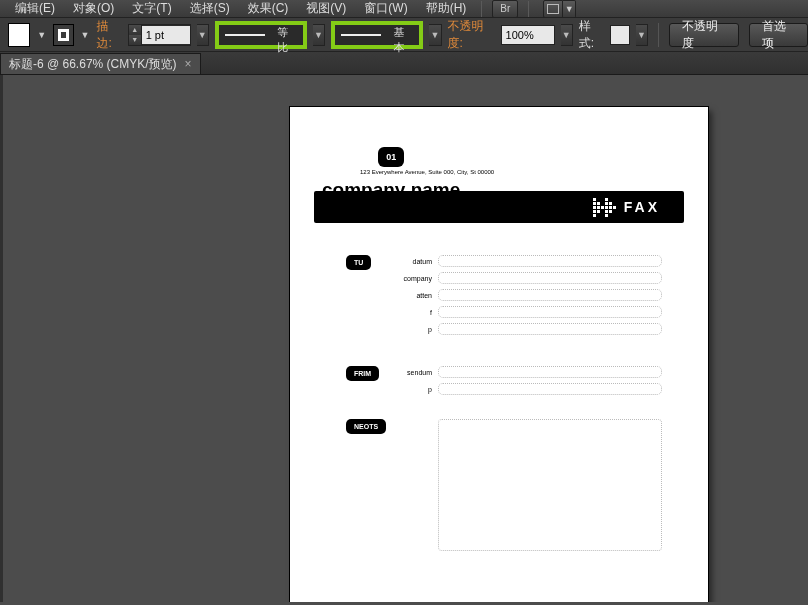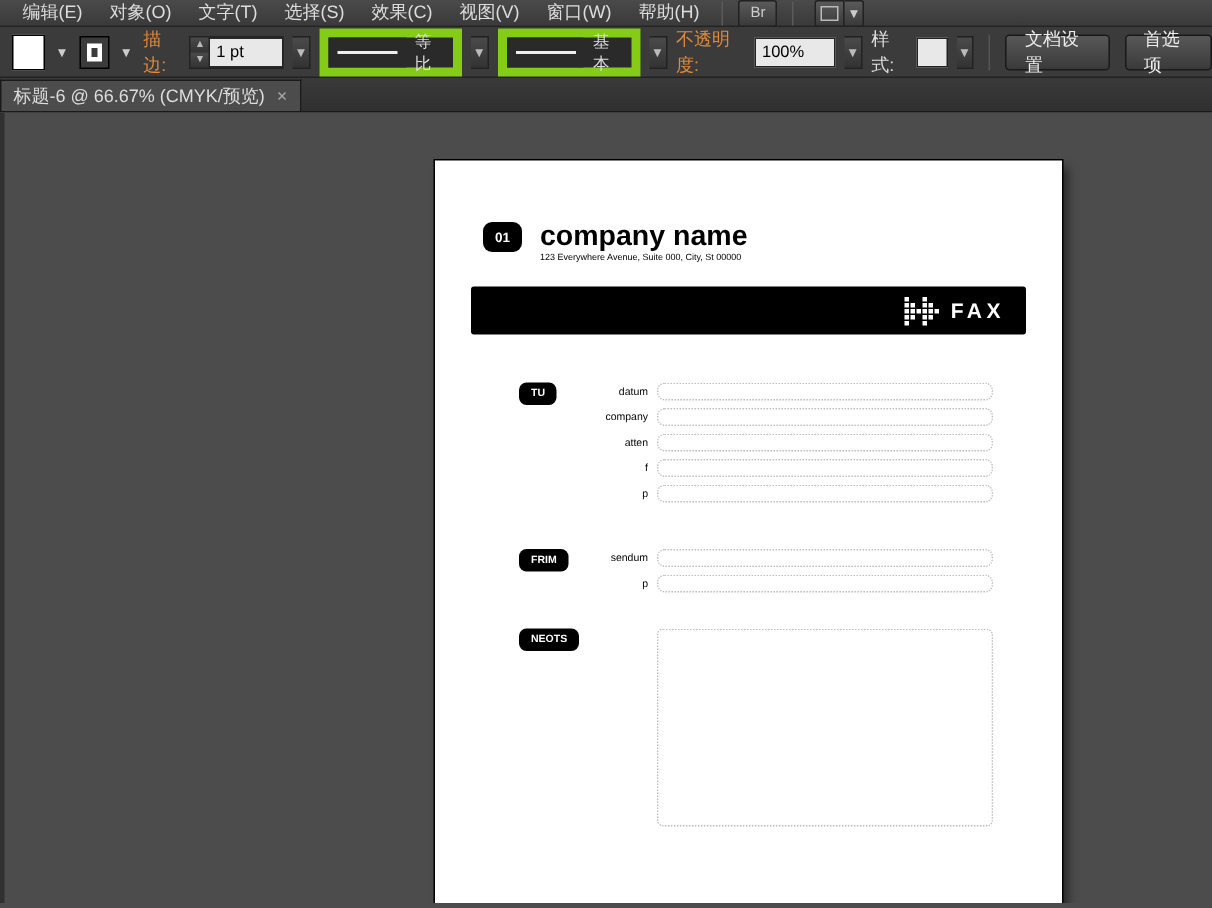--- a/index.html
+++ b/index.html
@@ -136,21 +136,21 @@
   .stroke-input input {
     width:40px;height:18px;border:none;background:#e8e8e8;font-size:11px;padding:0 4px;
   }
   .control-bar .dd {
     width:12px;height:20px;border:1px solid #222;border-left:none;
     background:linear-gradient(#4a4a4a,#333);
     display:flex;align-items:center;justify-content:center;
     font-size:9px;color:#bbb;
   }
   .profile {
-    display:flex;align-items:center;height:20px;border:6px solid #84cc16;
+    display:flex;height:20px;border:4px solid #84cc16;
     background:#2a2a2a;
   }
   .profile .line {
     width:58px;height:20px;background:#2a2a2a;
     display:flex;align-items:center;justify-content:center;
   }
   .profile .line .solid { width:40px;height:0;border-top:2px solid #eee; }
   .profile .txt { padding:0 6px;font-size:11px;color:#ddd; }
   .opacity-input input {
     width:44px;height:18px;border:1px solid #222;background:#e8e8e8;font-size:11px;padding:0 4px;
@@ -205,41 +205,41 @@
     position:absolute;
     left:290px; top:32px;
     width:418px; height:560px;
     background:#fff;
     box-shadow: 0 0 0 1px #000, 4px 4px 6px rgba(0,0,0,.5);
   }
 
   
   .hdr {
     position:absolute; left:32px; top:40px;
-    display:flex; align-items:center; gap:12px;
+    display:flex; align-items:center; gap:12px;flex-direction:column;
   }
   .hdr .num {
     width:26px;height:20px;border-radius:6px;background:#000;
     color:#fff;font-size:9px;font-weight:bold;
     display:flex;align-items:center;justify-content:center;
   }
   .hdr .name {
     font-size:19px;font-weight:bold;color:#000;
   }
   .hdr .addr {
     position:absolute; left:38px; top:22px;
     font-size:6px; color:#000; white-space:nowrap;
   }
 
   .blackbar {
     position:absolute; left:24px; right:24px; top:84px; height:32px;
     background:#000;
     border-radius:2px;
     display:flex;align-items:center;justify-content:flex-end;
-    padding-right:14px; gap:8px; box-sizing:border-box;
+    padding-right:24px; gap:8px; box-sizing:border-box;
   }
   .blackbar .arrow-dots {
     display:grid;grid-template-columns:repeat(6,3px);grid-auto-rows:3px;gap:1px;
   }
   .blackbar .arrow-dots span{width:3px;height:3px;background:#fff;}
   .blackbar .fax {
     font-size:14px;letter-spacing:3px;color:#fff;font-weight:bold;
   }
 
   .pill {
@@ -344,21 +344,21 @@
   <div class="opacity-input">
     <input value="100%" style="">
   </div>
   <div class="dd">▼</div>
 
   <span>样式:</span>
   <div class="style-swatch"></div>
   <div class="dd">▼</div>
 
   <div class="sep"></div>
-  <div class="btn">文档设置</div>
+  <div class="btn">不透明度</div>
   <div class="btn" style="margin-left:4px">首选项</div>
 </div>
 
 <div class="tab-bar">
   <div class="tab">
     <span>标题-6 @ 66.67% (CMYK/预览)</span>
     <span class="close">×</span>
   </div>
 </div>
 

